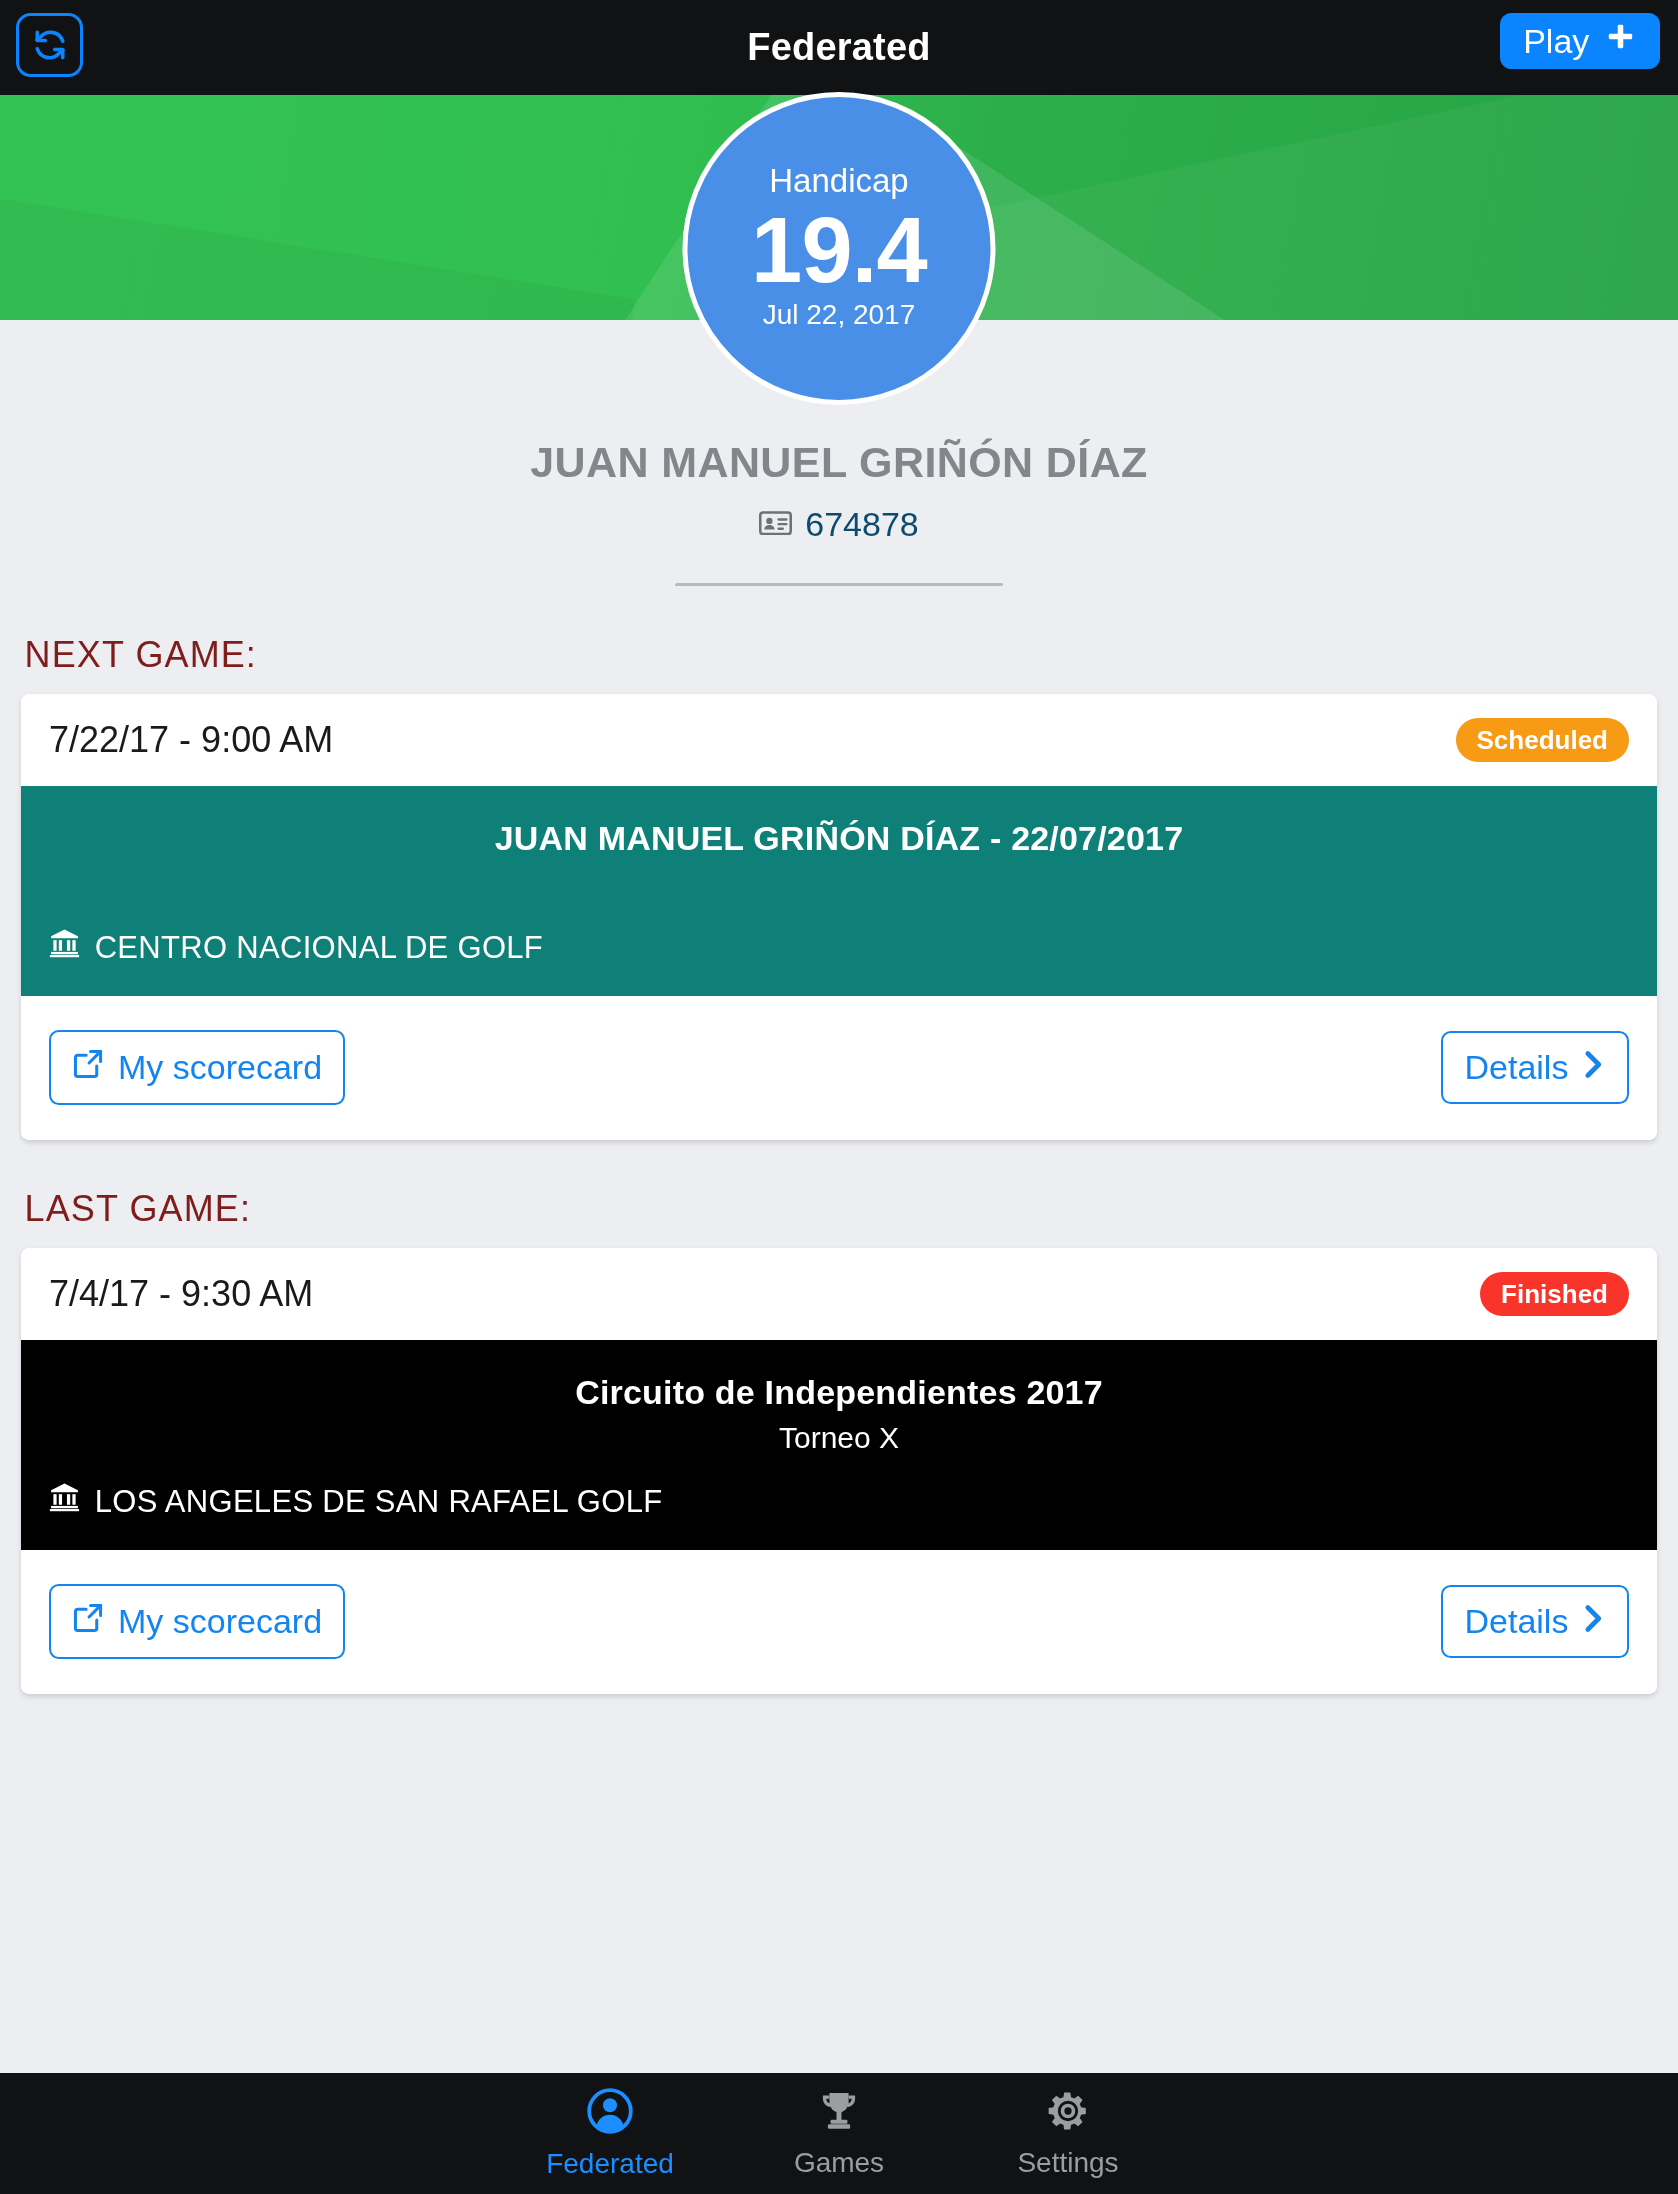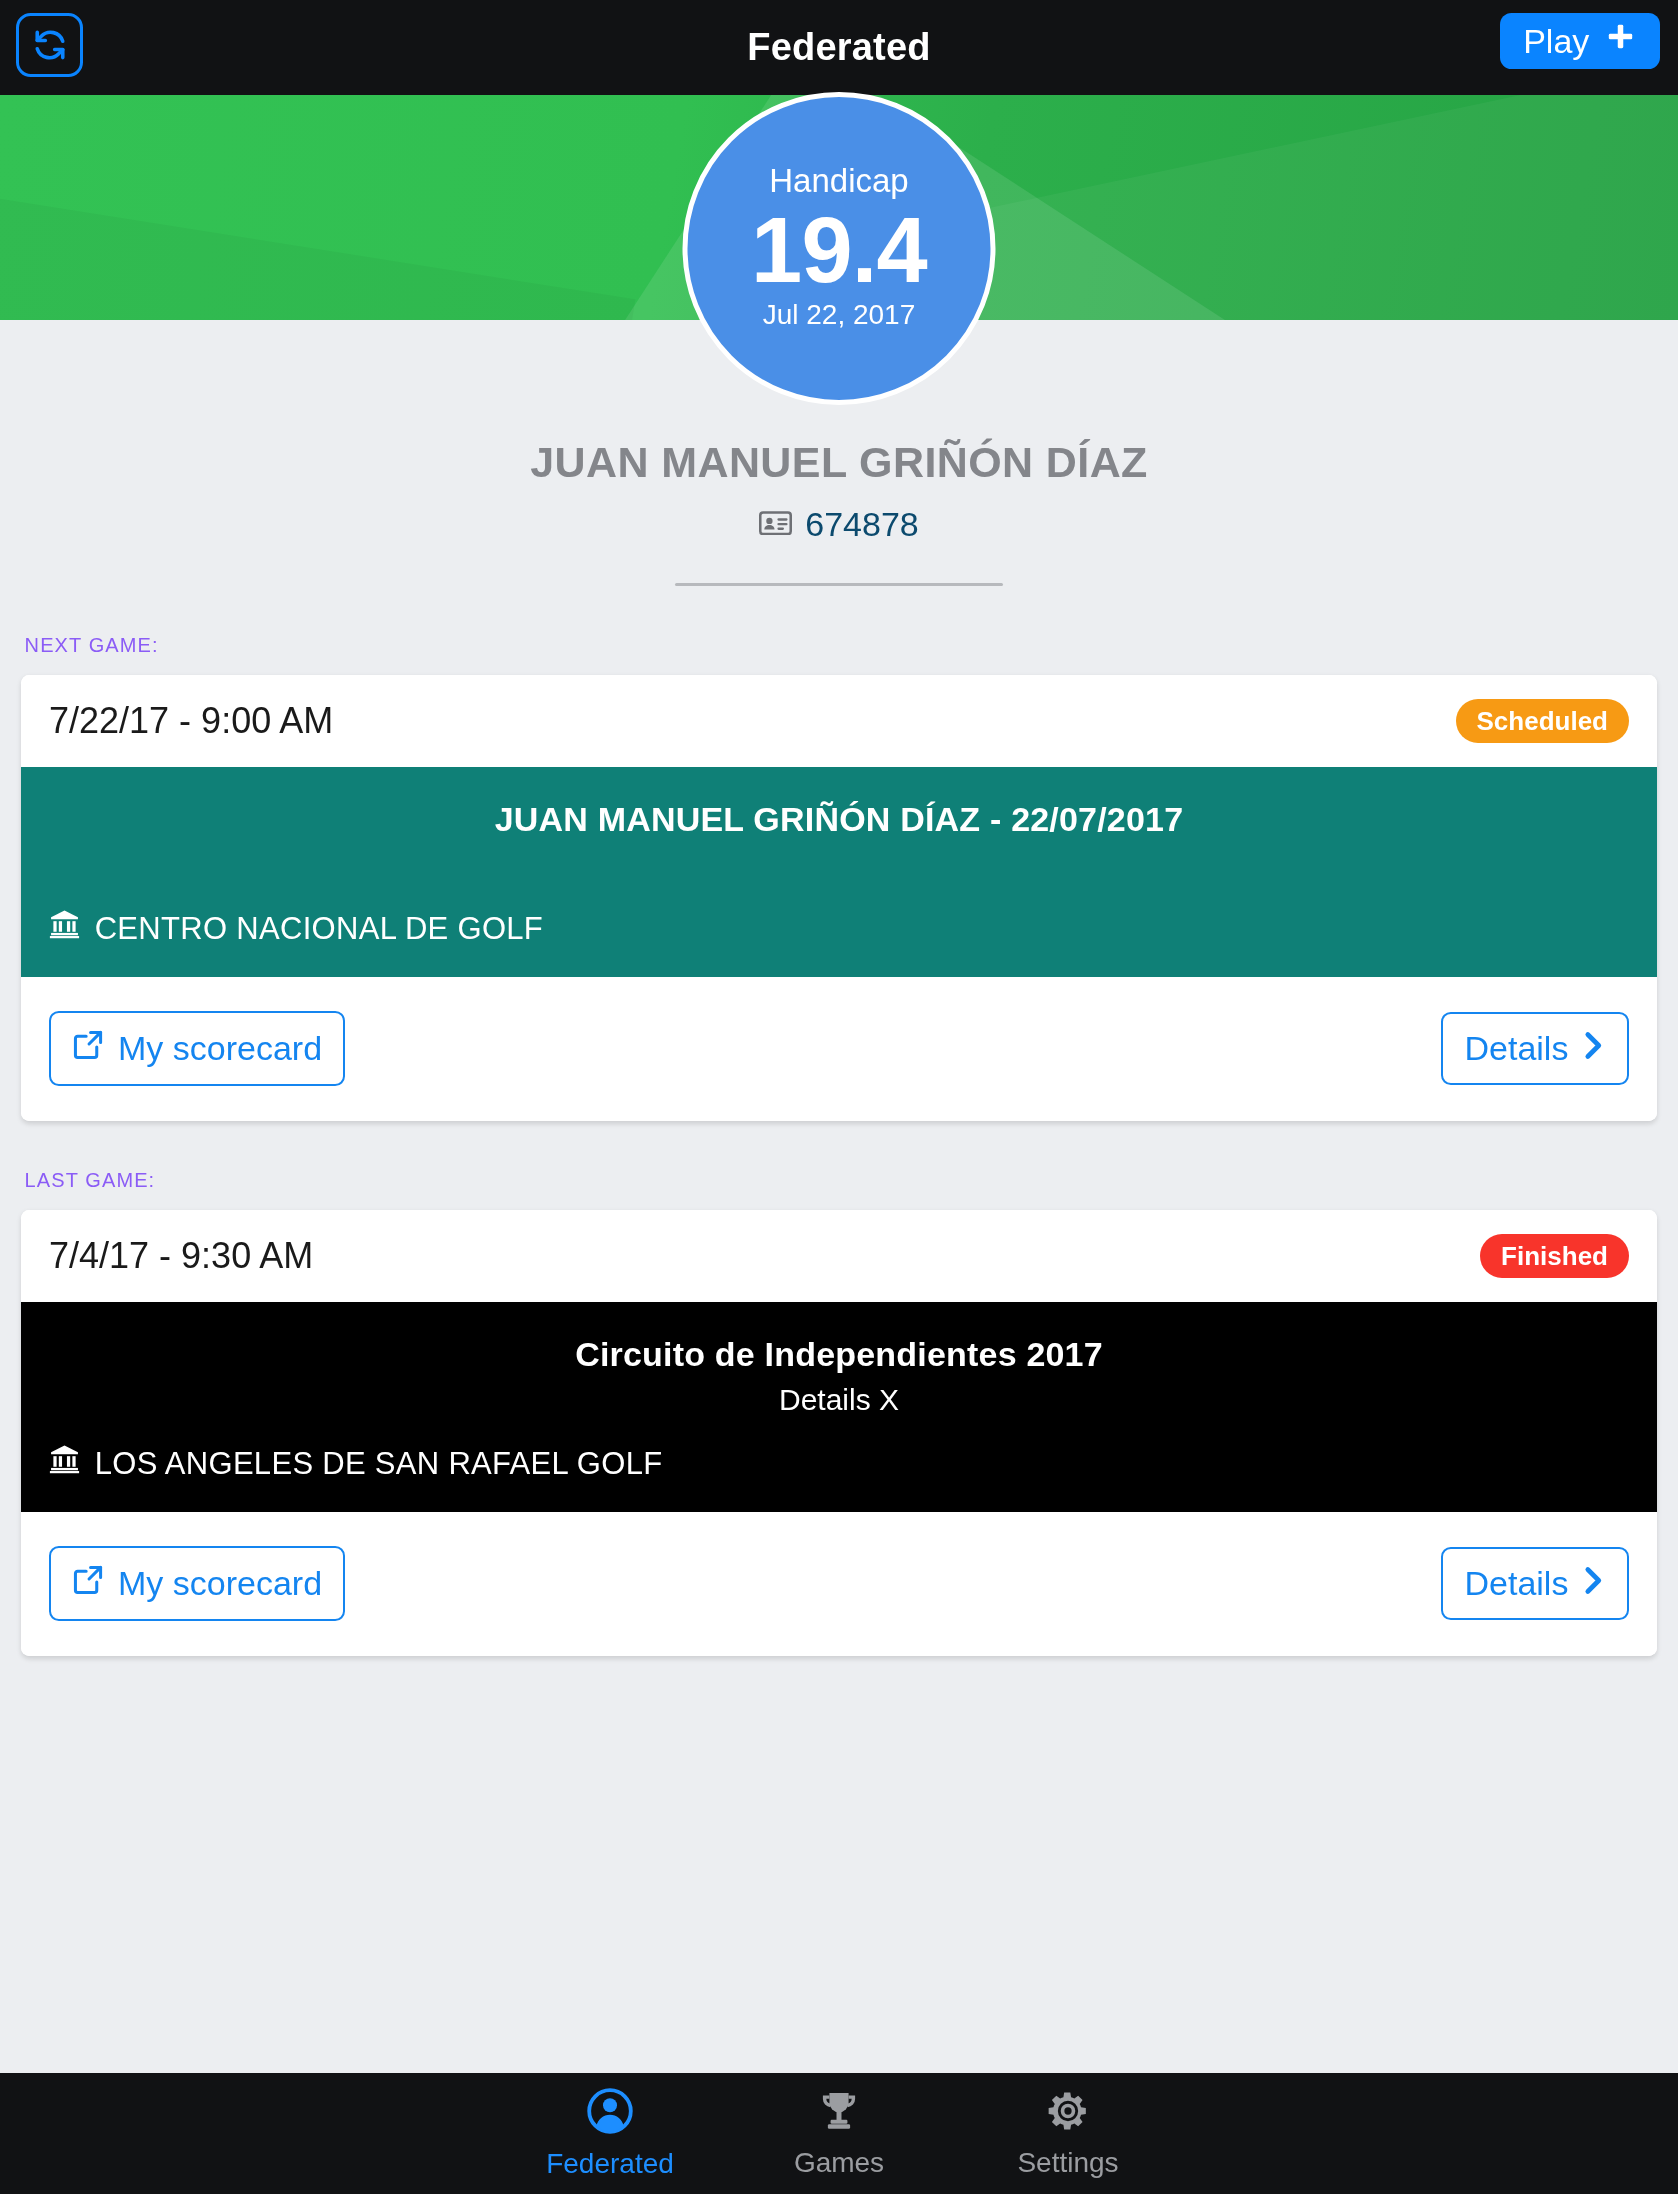--- a/index.html
+++ b/index.html
@@ -178,22 +178,22 @@
   .divider {
     width: 328px;
     height: 2.5px;
     background: #b7b9bd;
     margin: 39px auto 0;
     border-radius: 1.6px;
   }
 
   
   .section-label {
-    color: #8b5cf6;
-    font-size: 20px;
+    color: #7f1d1d;
+    font-size: 36px;
     font-weight: 400;
     letter-spacing: 1.1px;
     margin: 48px 0 18px 24.6px;
   }
 
   
   .game-card {
     margin: 0 21px;
     background: #ffffff;
     border-radius: 8.2px;
@@ -424,21 +424,21 @@
     <div class="section-label">LAST GAME:</div>
 
     <div class="game-card">
       <div class="card-top">
         <span class="card-date">7/4/17 - 9:30 AM</span>
         <span class="badge badge-finished">Finished</span>
       </div>
 
       <div class="card-banner banner-black">
         <div class="banner-title">Circuito de Independientes 2017</div>
-        <div class="banner-subtitle">Details X</div>
+        <div class="banner-subtitle">Torneo X</div>
         <div class="banner-venue">
           <span>
             <svg width="31" height="31" viewBox="0 0 24 24" fill="#ffffff">
               <path d="M12 2 1.6 7.2v1.5h20.8V7.2z"></path>
               <rect x="3.4" y="10.2" width="2.5" height="8.2"></rect>
               <rect x="7.6" y="10.2" width="2.5" height="8.2"></rect>
               <rect x="13.9" y="10.2" width="2.5" height="8.2"></rect>
               <rect x="18.1" y="10.2" width="2.5" height="8.2"></rect>
               <rect x="1.6" y="19.3" width="20.8" height="1.8"></rect>
               <rect x="0.7" y="21.7" width="22.6" height="1.7"></rect>

